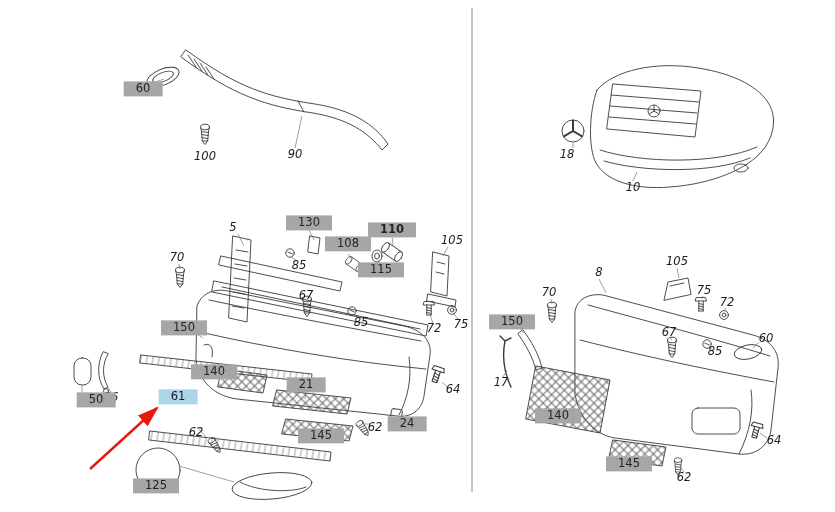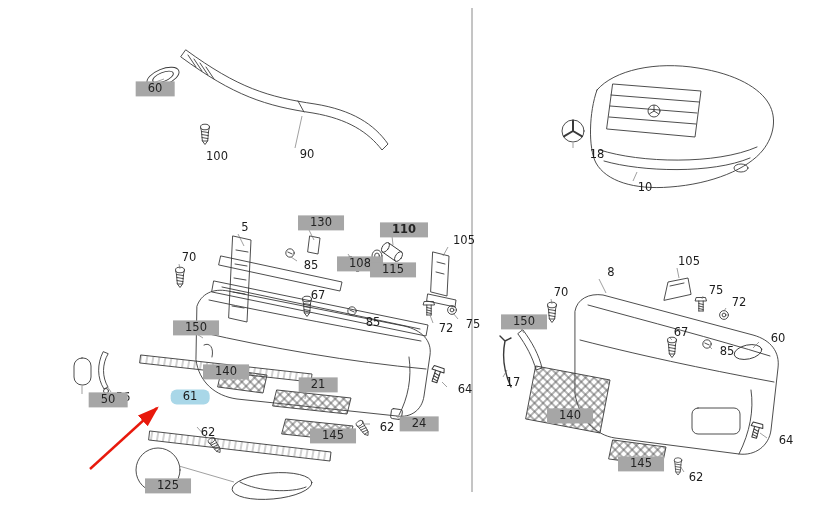--- a/index.html
+++ b/index.html
@@ -15,25 +15,25 @@
     overflow:hidden;font-family:"DejaVu Sans","Liberation Sans",sans-serif;
   }
   #art{position:absolute;left:0;top:0;}
   #art .ln{stroke:var(--line);stroke-width:0.9;fill:none;stroke-linecap:round;stroke-linejoin:round;}
   #art .ldr{stroke:#777;stroke-width:0.7;fill:none;}
   #art .red-arrow{stroke:var(--arrow-red);stroke-width:2.4;fill:none;}
   #labels{position:absolute;left:0;top:0;width:100%;height:100%;}
   .plabel{
     position:absolute;transform:translate(-50%,-50%);
     font-size:11.5px;line-height:1.15;color:#1c1c1c;
-    padding:1px 12px;white-space:nowrap;user-select:none;cursor:pointer;margin-left:12px;
+    padding:1px 12px;white-space:nowrap;user-select:none;cursor:pointer;
   }
   .plabel.gray{background:var(--highlight-gray);color:#242424;}
   .plabel.blue{background:var(--highlight-blue);color:#1a1a1a;}
-  .plabel.plain{background:transparent;}
+  .plabel.plain{background:transparent;font-style:italic;}
 </style>
 </head>
 <body>
 
 <div class="stage">
 
   <svg id="art" width="835" height="512" viewBox="0 0 835 512">
     <defs>
       <pattern id="mesh" width="6" height="6" patternUnits="userSpaceOnUse" patternTransform="rotate(45)">
         <line x1="3" y1="0" x2="3" y2="6" stroke="#555" stroke-width="0.9"></line>
@@ -230,42 +230,42 @@
     <line class="red-arrow" x1="90" y1="469" x2="157" y2="408" marker-end="url(#arrowred)"></line>
   </svg>
 
   <div id="labels">
       <div class="plabel gray" style="left: 143px; top: 89px;">60</div>
       <div class="plabel plain" style="left: 205px; top: 157px;">100</div>
       <div class="plabel plain" style="left: 295px; top: 155px;">90</div>
       <div class="plabel plain" style="left: 233px; top: 228px;">5</div>
       <div class="plabel gray" style="left: 309px; top: 223px;">130</div>
       <div class="plabel plain" style="left: 299px; top: 266px;">85</div>
-      <div class="plabel gray" style="left: 348px; top: 264px;">108</div>
+      <div class="plabel gray" style="left: 348px; top: 244px;">108</div>
       <div class="plabel gray" style="left: 392px; top: 230px; font-weight: bold;">110</div>
       <div class="plabel gray" style="left: 381px; top: 270px; text-align: right;">115</div>
       <div class="plabel plain" style="left: 452px; top: 241px;">105</div>
       <div class="plabel plain" style="left: 177px; top: 258px;">70</div>
       <div class="plabel plain" style="left: 306px; top: 296px;">67</div>
       <div class="plabel plain" style="left: 361px; top: 323px;">85</div>
       <div class="plabel plain" style="left: 434px; top: 329px;">72</div>
       <div class="plabel plain" style="left: 461px; top: 325px;">75</div>
       <div class="plabel gray" style="left: 184px; top: 328px;">150</div>
       <div class="plabel gray" style="left: 214px; top: 372px;">140</div>
       <div class="plabel gray" style="left: 306px; top: 385px;">21</div>
       <div class="plabel plain" style="left: 111px; top: 398px;">56</div>
       <div class="plabel gray" style="left: 96px; top: 400px;">50</div>
-      <div class="plabel blue" style="left: 178px; top: 397px; border-radius: 6px;">61</div>
+      <div class="plabel blue" style="left: 178px; top: 397px;">61</div>
       <div class="plabel plain" style="left: 196px; top: 433px;">62</div>
       <div class="plabel gray" style="left: 321px; top: 436px;">145</div>
       <div class="plabel plain" style="left: 375px; top: 428px;">62</div>
       <div class="plabel gray" style="left: 407px; top: 424px;">24</div>
       <div class="plabel plain" style="left: 453px; top: 390px;">64</div>
       <div class="plabel gray" style="left: 156px; top: 486px;">125</div>
-      <div class="plabel plain" style="left: 585px; top: 155px;">18</div>
+      <div class="plabel plain" style="left: 567px; top: 155px;">18</div>
       <div class="plabel plain" style="left: 633px; top: 188px;">10</div>
       <div class="plabel plain" style="left: 599px; top: 273px;">8</div>
       <div class="plabel plain" style="left: 677px; top: 262px;">105</div>
       <div class="plabel plain" style="left: 549px; top: 293px;">70</div>
       <div class="plabel plain" style="left: 704px; top: 291px;">75</div>
       <div class="plabel plain" style="left: 727px; top: 303px;">72</div>
       <div class="plabel plain" style="left: 669px; top: 333px;">67</div>
       <div class="plabel plain" style="left: 715px; top: 352px;">85</div>
       <div class="plabel plain" style="left: 766px; top: 339px;">60</div>
       <div class="plabel gray" style="left: 512px; top: 322px;">150</div>

